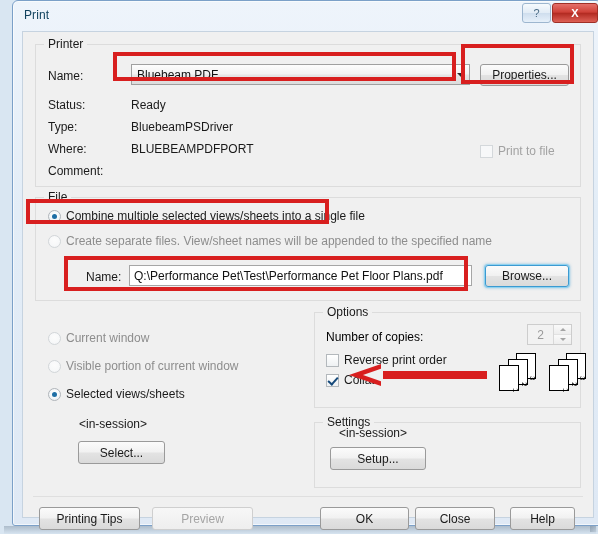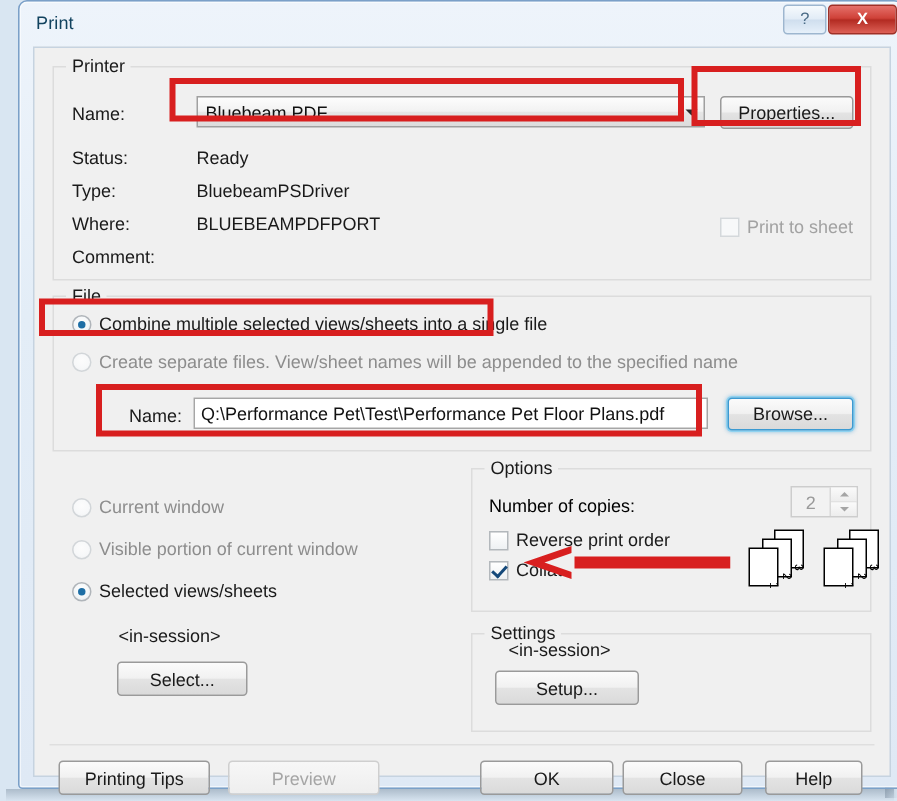--- a/index.html
+++ b/index.html
@@ -370,21 +370,21 @@
       <div class="lbl" style="left:108px; top:88px;">BluebeamPSDriver</div>
 
       <div class="lbl" style="left:25px; top:110px;">Where:</div>
       <div class="lbl" style="left:108px; top:110px;">BLUEBEAMPDFPORT</div>
 
       <div class="lbl" style="left:25px; top:132px;">Comment:</div>
       <div class="lbl" style="left:108px; top:132px;"></div>
 
       <div class="check-row" style="left:457px; top:112px;">
         <span class="cbox dim"></span>
-        <span class="c-label dim">Print to sheet</span>
+        <span class="c-label dim">Print to file</span>
       </div>
 
       <div class="group" style="left:12px; top:165px; width:546px; height:104px;">
         <div class="g-title">File</div>
       </div>
 
       <div class="radio-row" style="left:25px; top:177px;">
         <span class="radio checked"></span>
         <span class="r-label">Combine multiple selected views/sheets into a single file</span>
       </div>

